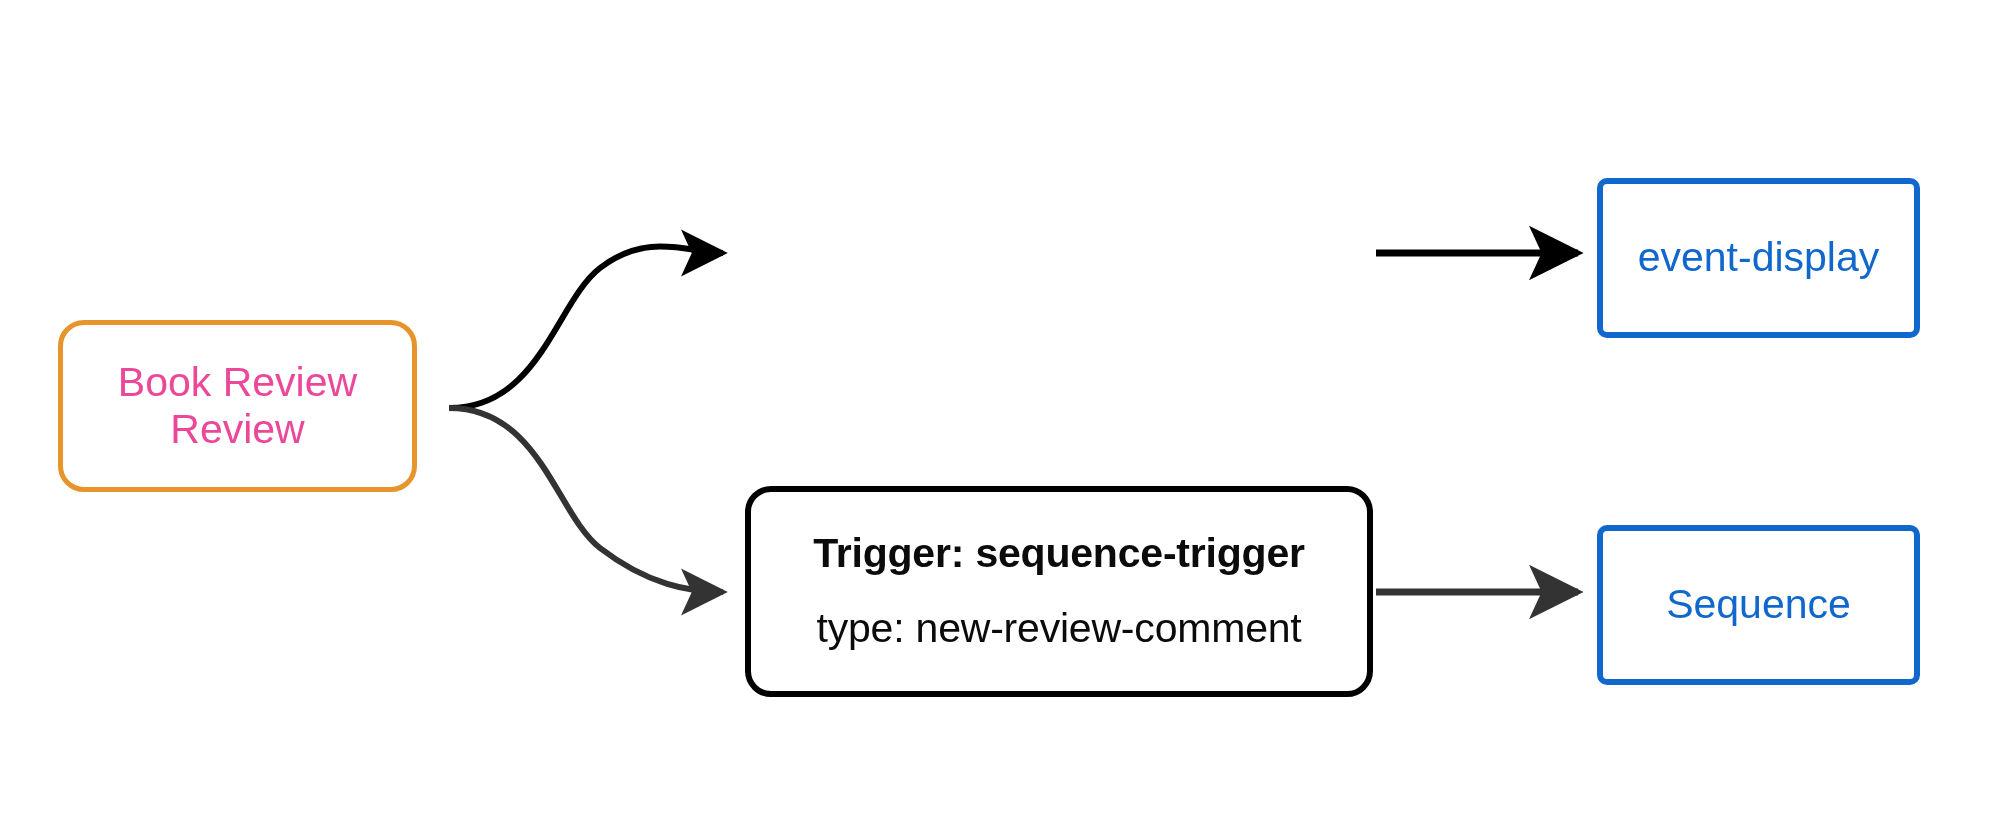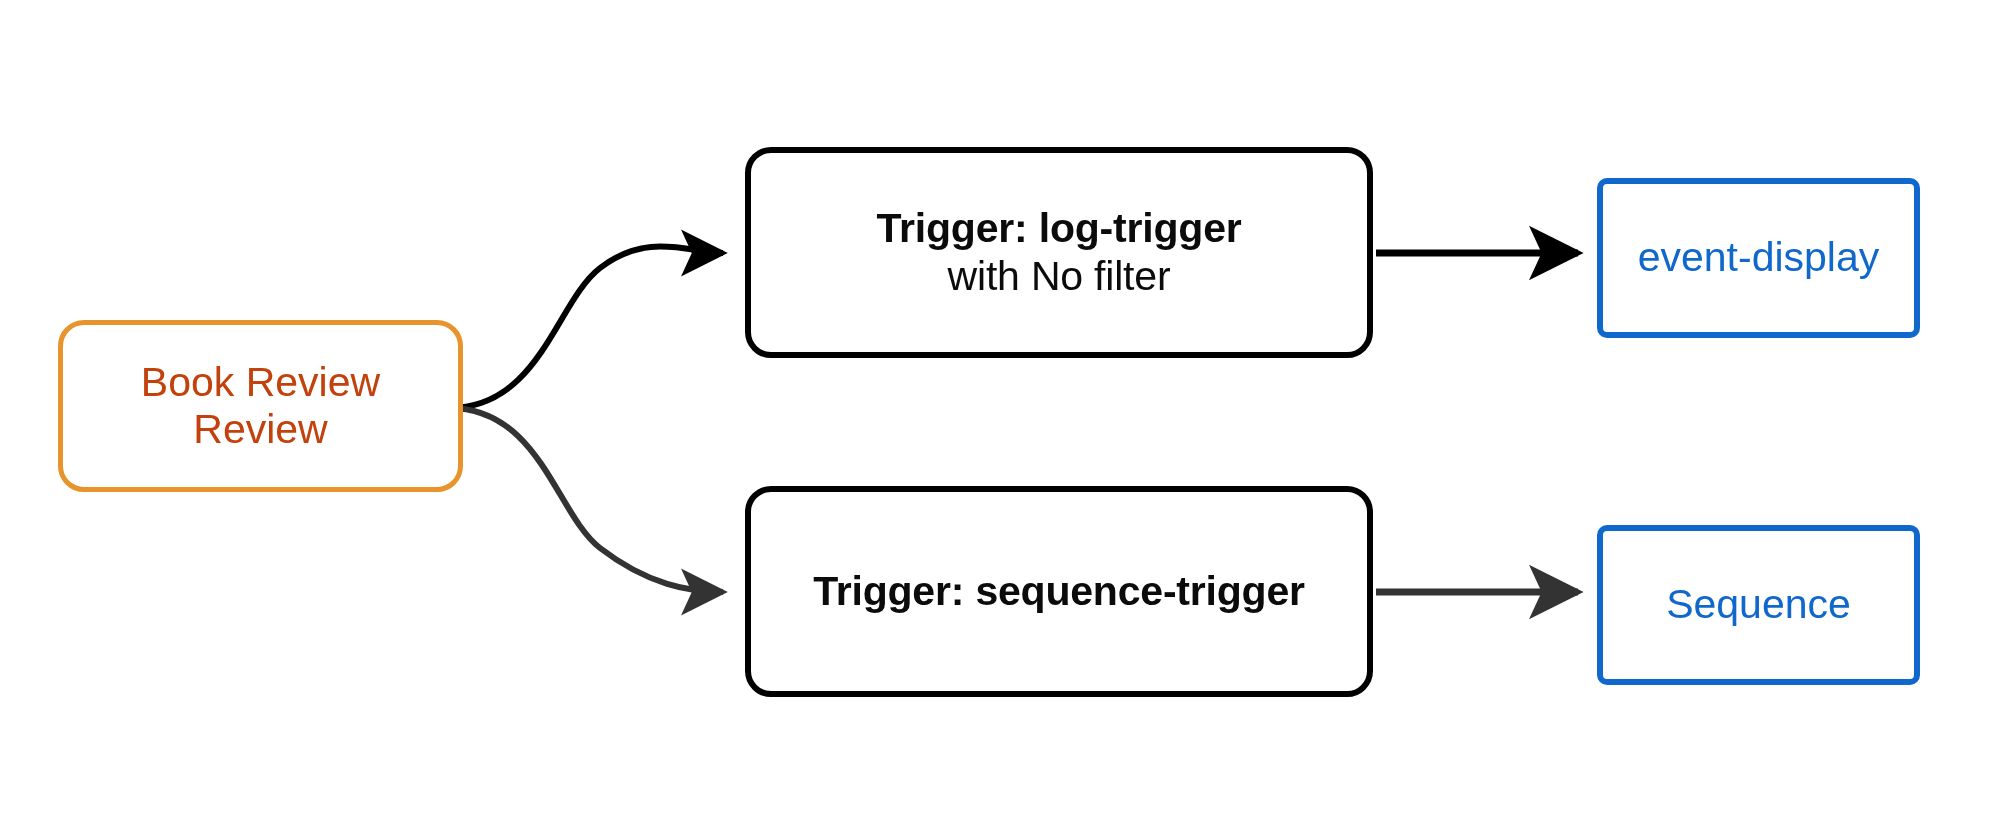--- a/index.html
+++ b/index.html
@@ -31,25 +31,25 @@
     display: flex;
     flex-direction: column;
     align-items: center;
     justify-content: center;
     text-align: center;
   }
   
   .node-broker {
     left: 58px;
     top: 320px;
-    width: 405px;
+    width: 359px;
     height: 172px;
     border: 5px solid #E8942C;
     border-radius: 26px;
-    color: #c2410c;
+    color: #ec4899;
     font-size: 41px;
     line-height: 1.15;
   }
   .node-broker .line {
     display: block;
   }
   
   .node-trigger {
     width: 628px;
     height: 211px;
@@ -119,27 +119,24 @@
     <path d="M 1376,253 L 1578,253" fill="none" stroke="#000000" stroke-width="7" marker-end="url(#arrow-black)"></path>
 
     <path d="M 1376,592 L 1578,592" fill="none" stroke="#333333" stroke-width="7" marker-end="url(#arrow-gray)"></path>
   </svg>
 
   <div class="node node-broker">
     <span class="line">Book Review</span>
     <span class="line">Review</span>
   </div>
 
-  <div class="node node-trigger node-trigger-log">
-    <span class="title">Trigger: log-trigger</span>
-    <span class="subtitle">with No filter</span>
-  </div>
 
   <div class="node node-trigger node-trigger-sequence">
     <span class="title">Trigger: sequence-trigger</span>
+    <span class="subtitle">type: new-review-comment</span>
   </div>
 
   <div class="node node-dest node-dest-event-display">
     <span>event-display</span>
   </div>
 
   <div class="node node-dest node-dest-sequence">
     <span>Sequence</span>
   </div>
 

